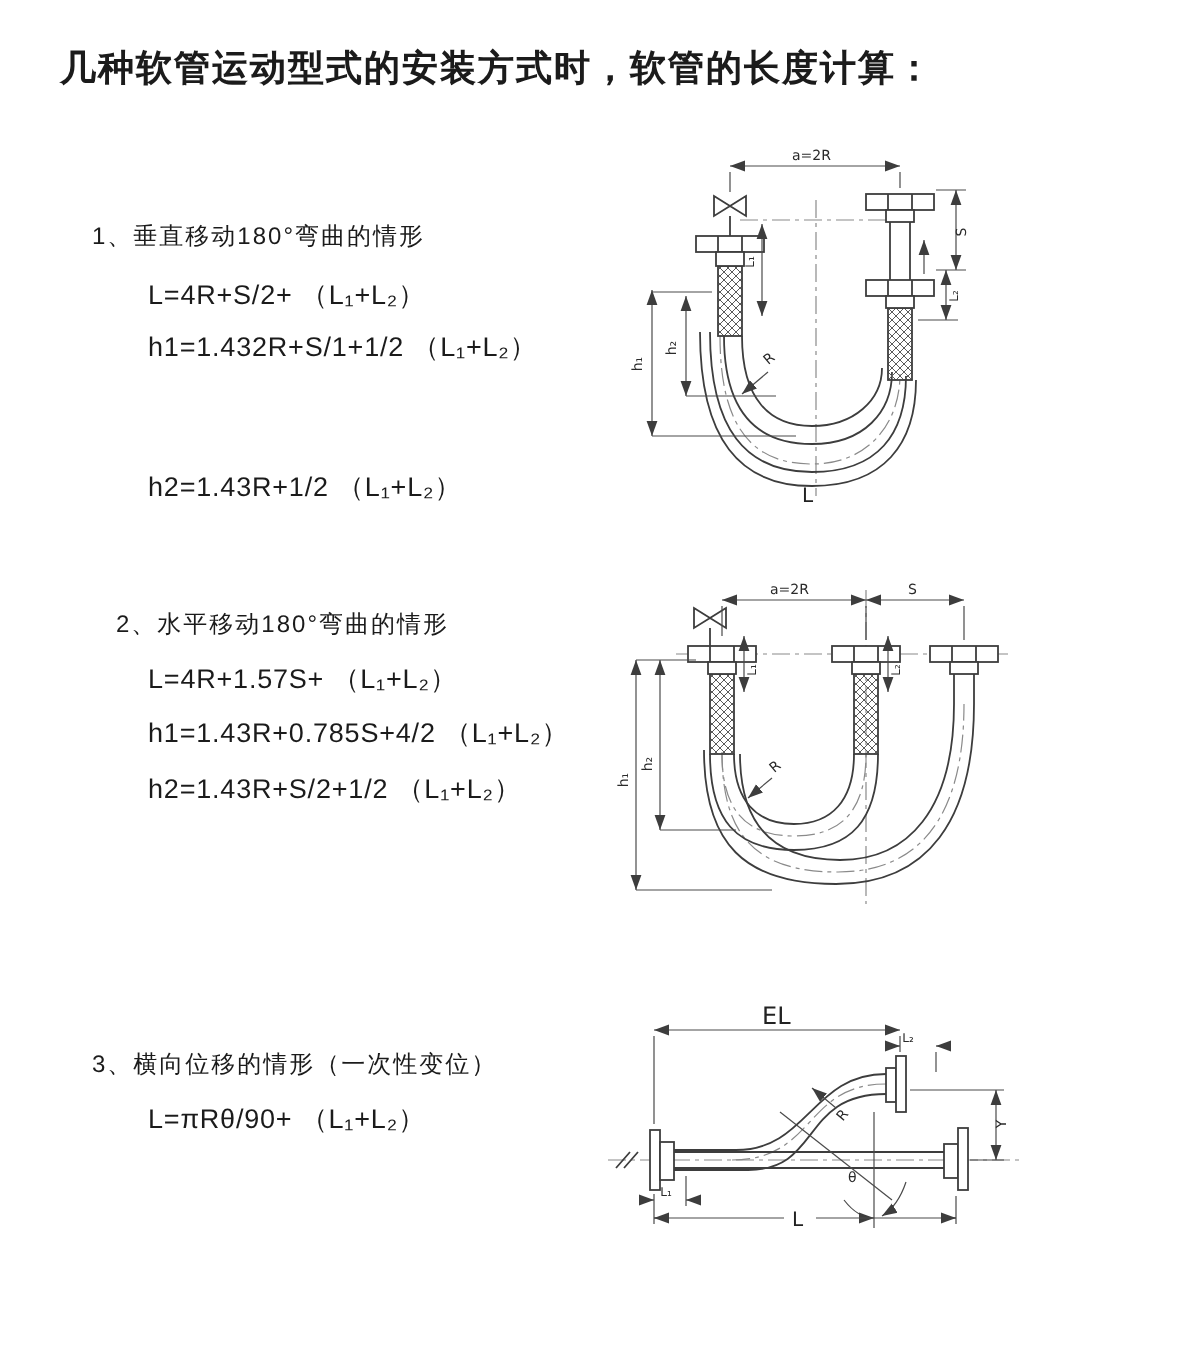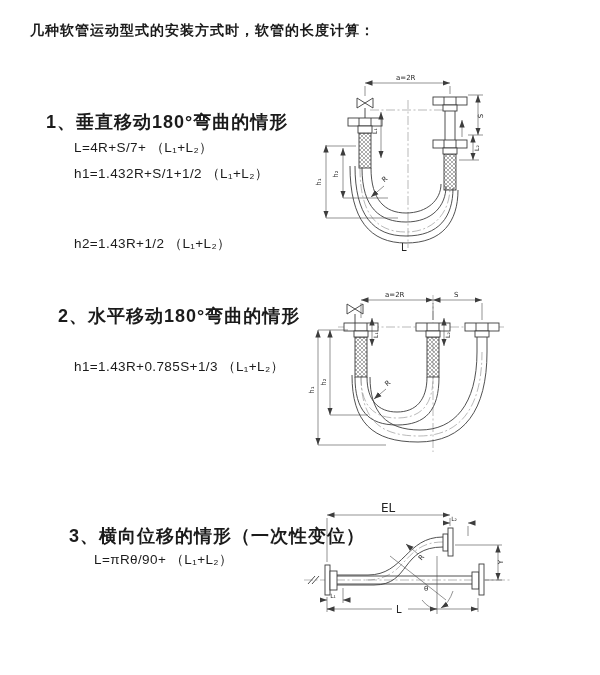--- a/index.html
+++ b/index.html
@@ -1,20 +1,20 @@
 <!DOCTYPE html>
 <html><head>
 <meta charset="utf-8">
 <style>
   html,body{margin:0;padding:0;background:#fff;}
   #page{position:relative;width:600px;height:675px;background:#ffffff;overflow:hidden;
         font-family:"Liberation Sans","DejaVu Sans",sans-serif;color:#1b1b1b;}
   .abs{position:absolute;white-space:nowrap;}
-  .title{font-size:14px;font-weight:bold;letter-spacing:1px;}
-  .head{font-size:18px;font-weight:bold;letter-spacing:1px;}
+  .title{font-size:18px;font-weight:bold;letter-spacing:1px;}
+  .head{font-size:12px;font-weight:normal;letter-spacing:1px;}
   .formula{font-size:13.5px;font-weight:500;letter-spacing:0.4px;}
   
   .s  {stroke:#3d3d3d;stroke-width:0.9;fill:none;}
   .sf {stroke:#3d3d3d;stroke-width:0.9;fill:#ffffff;}
   .d  {stroke:#4a4a4a;stroke-width:0.6;fill:none;}
   .c  {stroke:#8a8a8a;stroke-width:0.6;fill:none;stroke-dasharray:9 2.5 2 2.5;}
   .h  {fill:url(#hx);stroke:#3d3d3d;stroke-width:0.9;}
   text.lb{font-family:"DejaVu Sans",sans-serif;font-size:7px;fill:#2a2a2a;}
   text.lb2{font-family:"DejaVu Sans",sans-serif;font-size:6px;fill:#2a2a2a;}
   text.big{font-family:"DejaVu Sans",sans-serif;font-size:10px;fill:#222;}
@@ -31,29 +31,31 @@
       </marker>
       <pattern id="hx" width="4" height="4" patternUnits="userSpaceOnUse">
         <path d="M0,0 L4,4 M4,0 L0,4" stroke="#5a5a5a" stroke-width="0.5"></path>
       </pattern>
     </defs>
   </svg>
 
   <div class="abs title" style="left:30px;top:22px;">几种软管运动型式的安装方式时，软管的长度计算：</div>
 
   <div class="abs head" style="left:46px;top:110px;">1、垂直移动180°弯曲的情形</div>
-  <div class="abs formula" style="left:74px;top:139px;">L=4R+S/7+ （L₁+L₂）</div>
+  <div class="abs formula" style="left:74px;top:139px;">L=4R+S/2+ （L₁+L₂）</div>
   <div class="abs formula" style="left:74px;top:165px;">h1=1.432R+S/1+1/2 （L₁+L₂）</div>
   <div class="abs formula" style="left:74px;top:191px;margin-top:44px;">h2=1.43R+1/2 （L₁+L₂）</div>
 
   <div class="abs head" style="left:58px;top:304px;">2、水平移动180°弯曲的情形</div>
-  <div class="abs formula" style="left:74px;top:358px;">h1=1.43R+0.785S+1/3 （L₁+L₂）</div>
-
-  <div class="abs head" style="left:46px;top:524px;margin-left:23px;">3、横向位移的情形（一次性变位）</div>
-  <div class="abs formula" style="left:74px;top:551px;margin-left:20px;">L=πRθ/90+ （L₁+L₂）</div>
+  <div class="abs formula" style="left:74px;top:331px;">L=4R+1.57S+ （L₁+L₂）</div>
+  <div class="abs formula" style="left:74px;top:358px;">h1=1.43R+0.785S+4/2 （L₁+L₂）</div>
+  <div class="abs formula" style="left:74px;top:386px;">h2=1.43R+S/2+1/2 （L₁+L₂）</div>
+
+  <div class="abs head" style="left:46px;top:524px;">3、横向位移的情形（一次性变位）</div>
+  <div class="abs formula" style="left:74px;top:551px;">L=πRθ/90+ （L₁+L₂）</div>
 
   <svg class="abs" style="left:300px;top:70px;" width="280" height="185" viewBox="0 0 280 185">
     <g>
       <path class="c" d="M108,30 V178"></path>
       <path class="c" d="M70,40 H148"></path>
       <path class="c" d="M60,98 C60,146 78,162 106,162 C134,162 150,142 150,117"></path>
     </g>
     <g>
       <path class="s" d="M50,96 C50,150 70,173 106,173 C142,173 158,152 158,120"></path>
       <path class="s" d="M55,96 C55,145 73,166 106,166 C139,166 153,147 153,118"></path>

